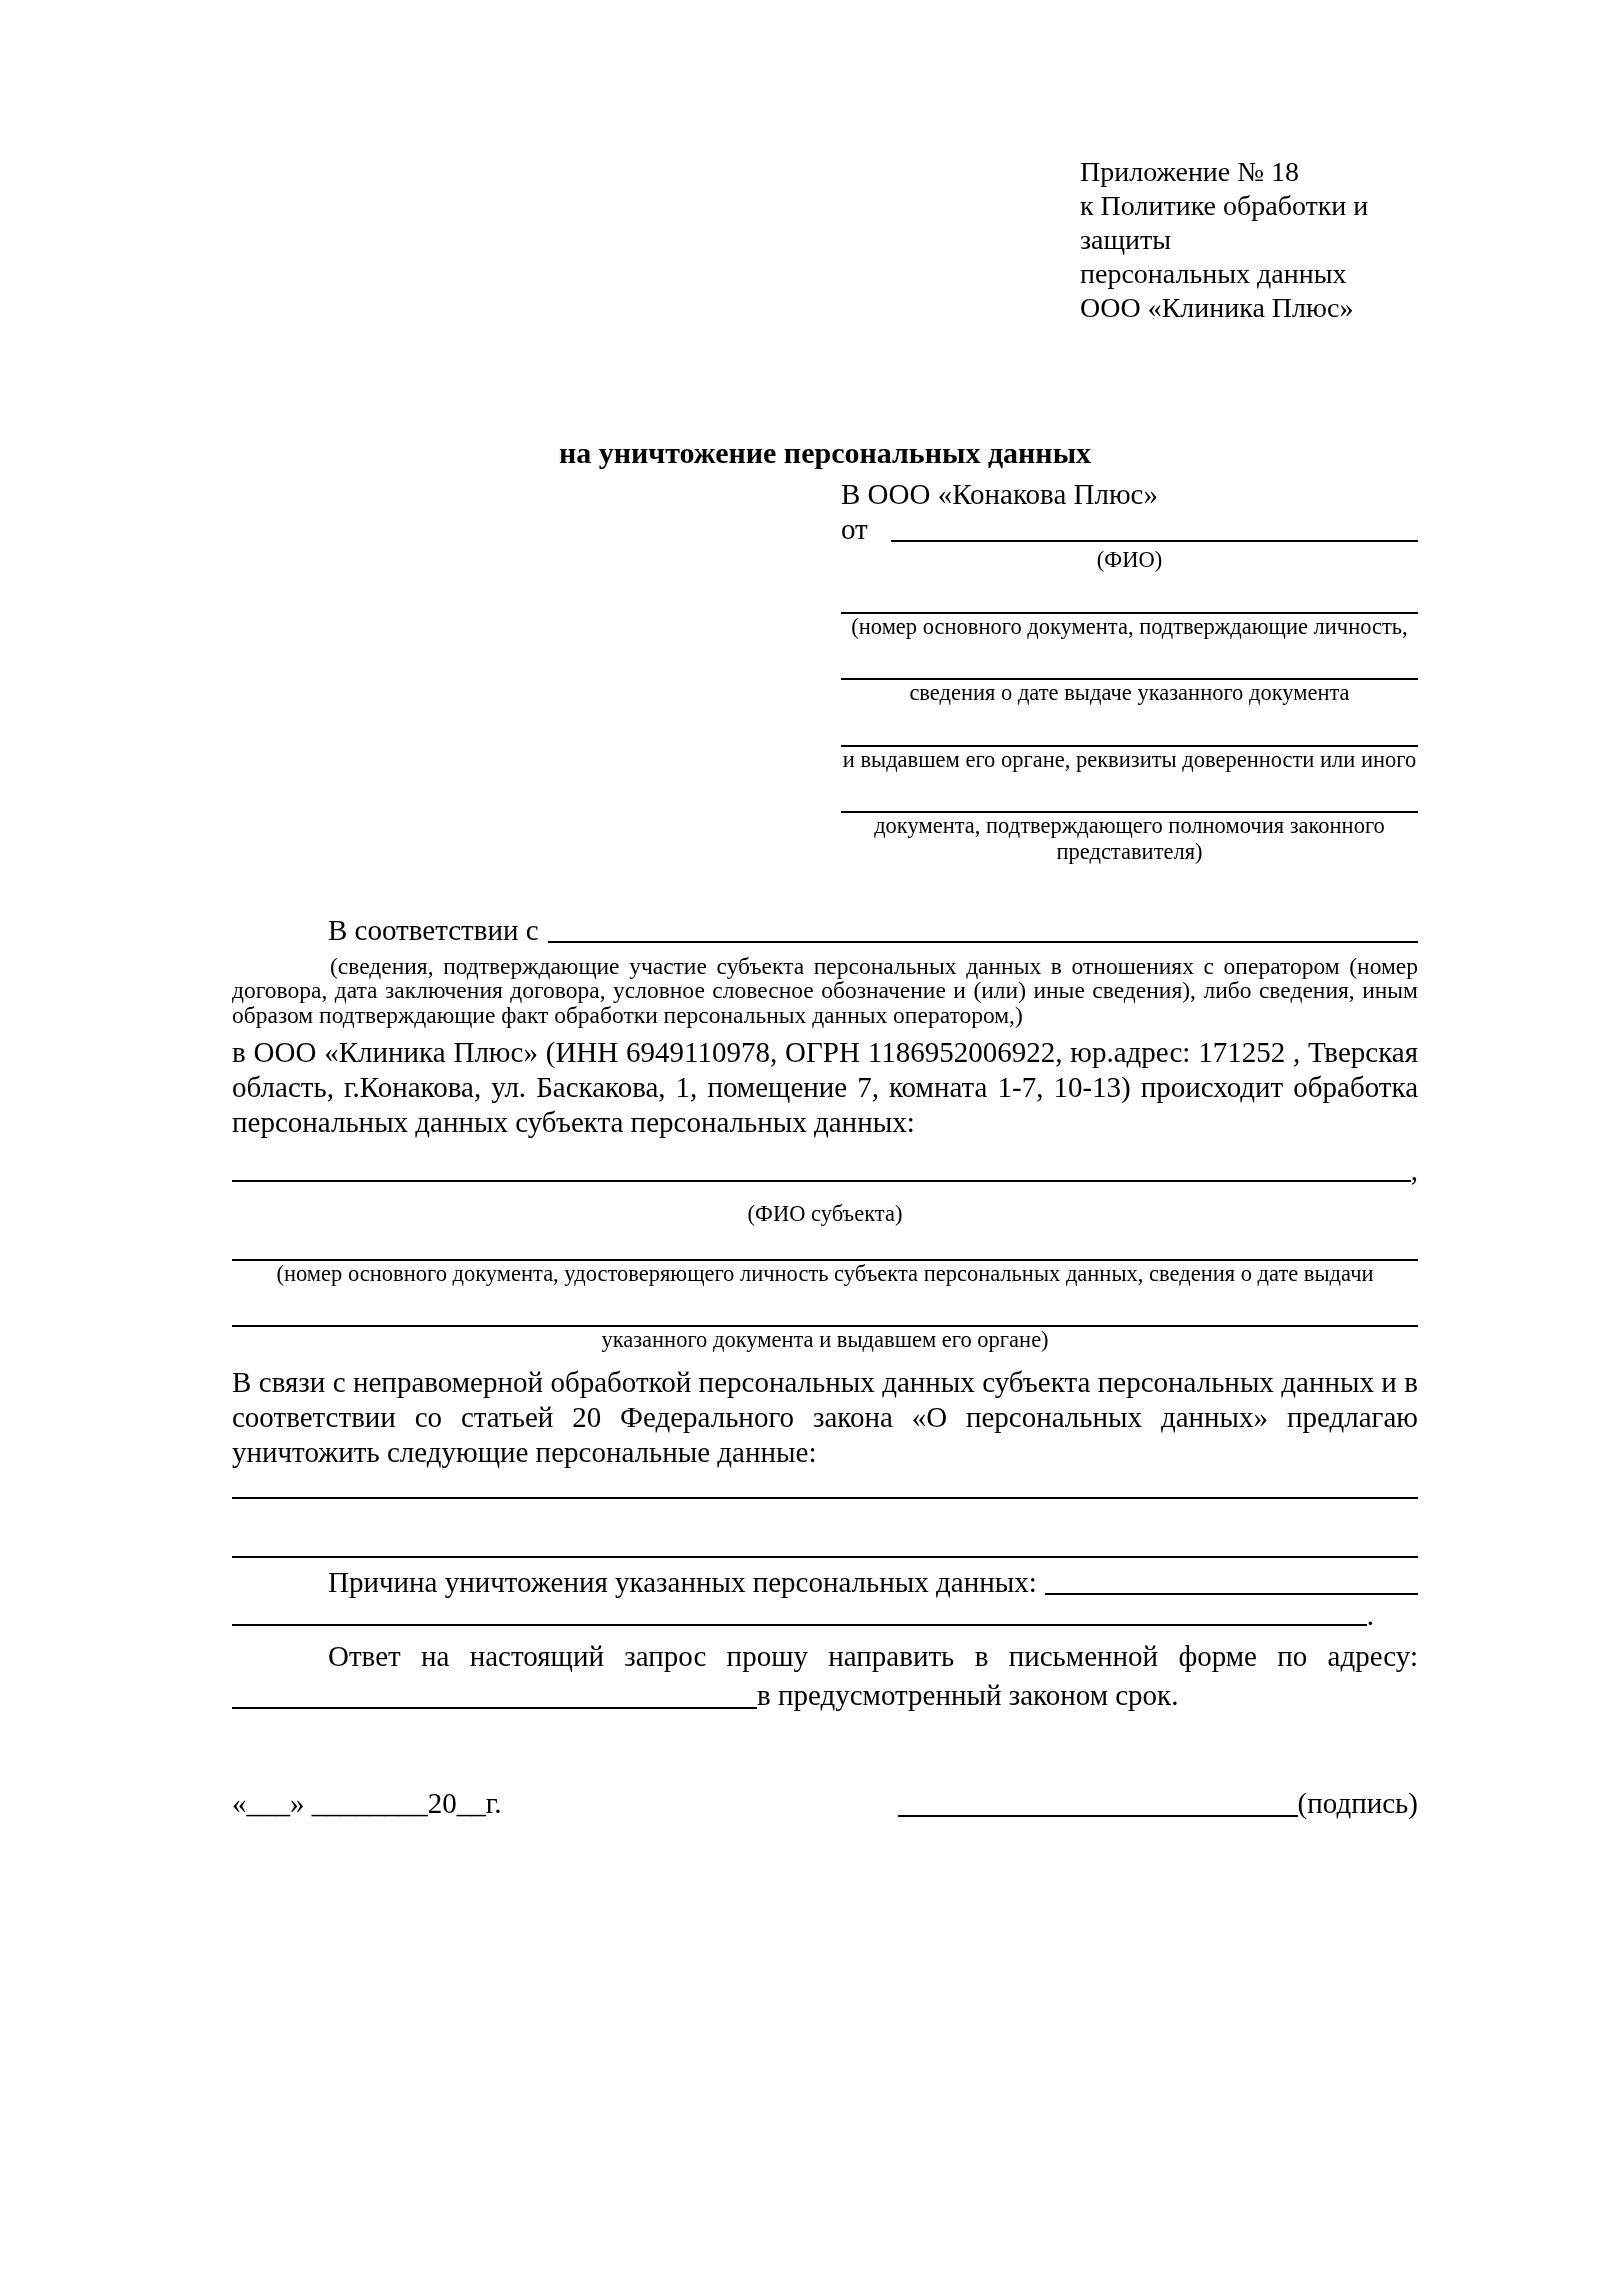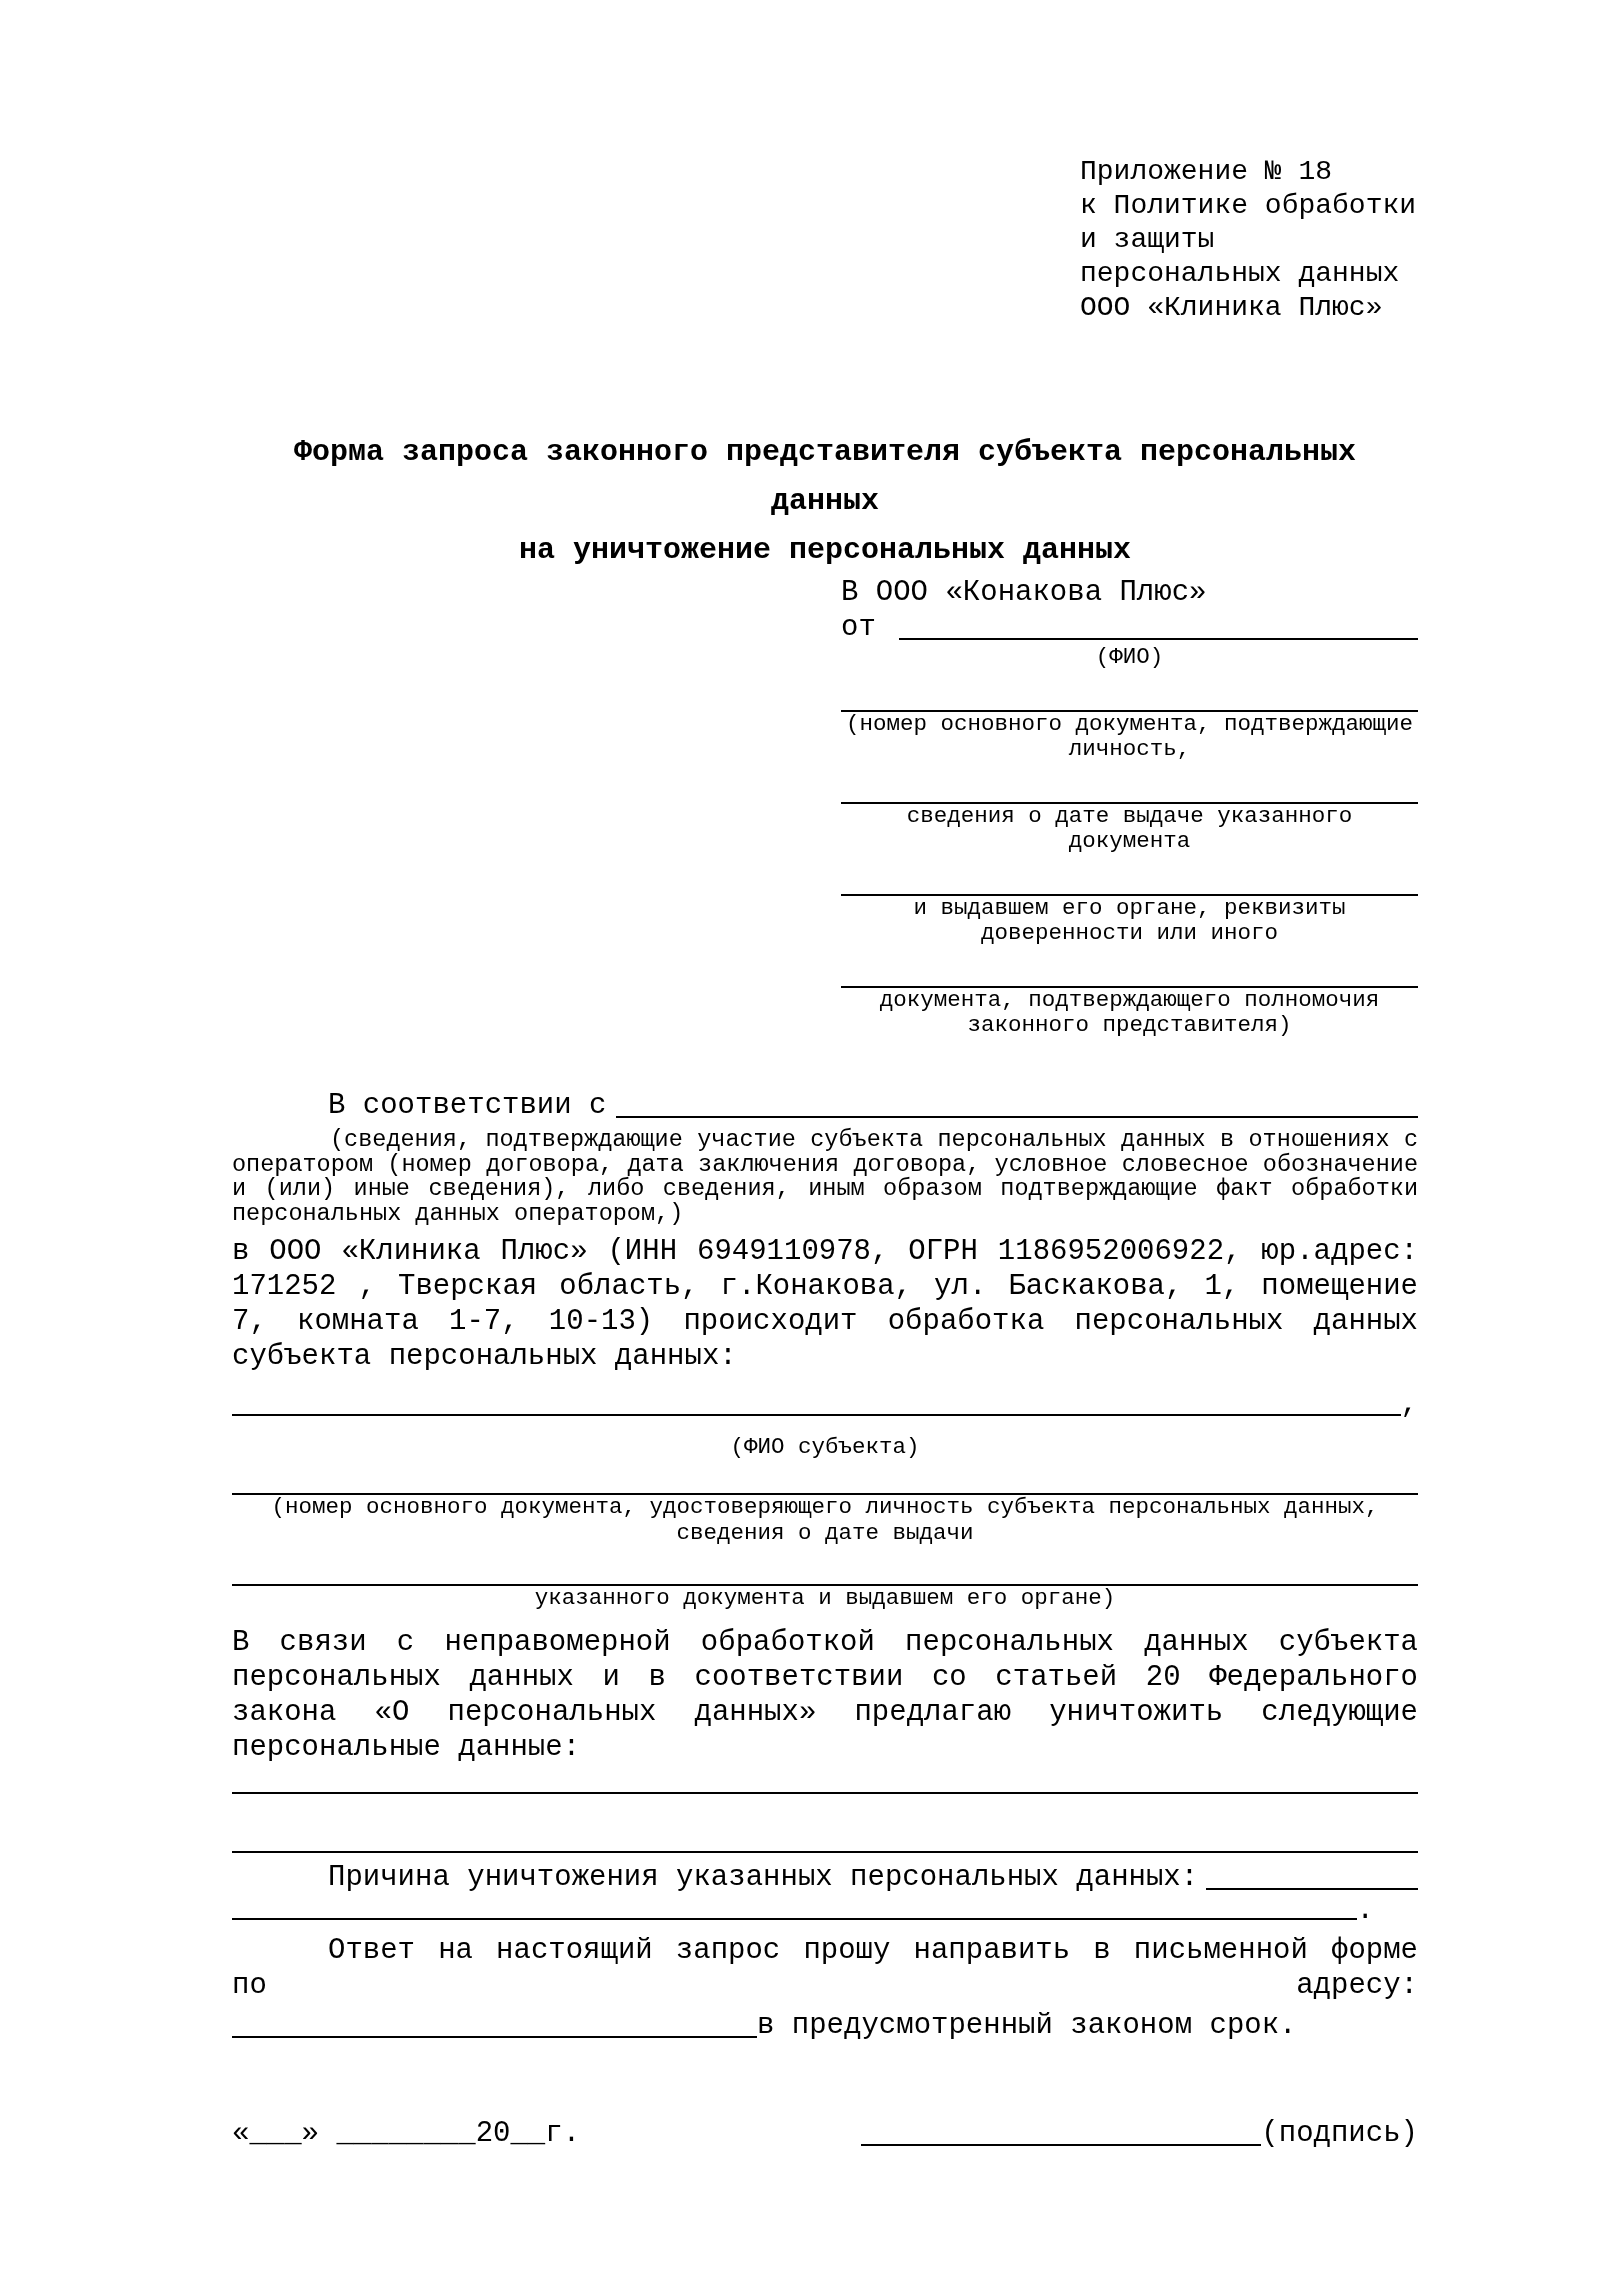--- a/index.html
+++ b/index.html
@@ -3,21 +3,21 @@
 <meta charset="utf-8">
 <style>
   html, body { margin: 0; padding: 0; background: #ffffff; }
   .page {
     position: relative;
     width: 1551px;
     height: 2293px;
     box-sizing: border-box;
     background: #ffffff;
     color: #000000;
-    font-family: Liberation Mono, monospace;
+    font-family: Liberation Serif, serif;
     font-size: 29px;
     line-height: 35px;
     padding: 155px 133px 0 232px;
     overflow: hidden;
   }
 
   
   .header-block { margin-left: 848px; font-size: 28px; line-height: 34px; }
 
   
@@ -67,21 +67,20 @@
 <div class="page">
 
   <div class="header-block">
     <div>Приложение № 18</div>
     <div>к Политике обработки и защиты</div>
     <div>персональных данных</div>
     <div>ООО «Клиника Плюс»</div>
   </div>
 
   <div class="title">
-    <div>Форма запроса законного представителя субъекта персональных данных</div>
     <div>на уничтожение персональных данных</div>
   </div>
 
   <div class="addr">
     <div>В ООО «Конакова Плюс»</div>
 
     <div class="flex-row">
       <span class="from-label">от</span>
       <div class="fill"></div>
     </div>

